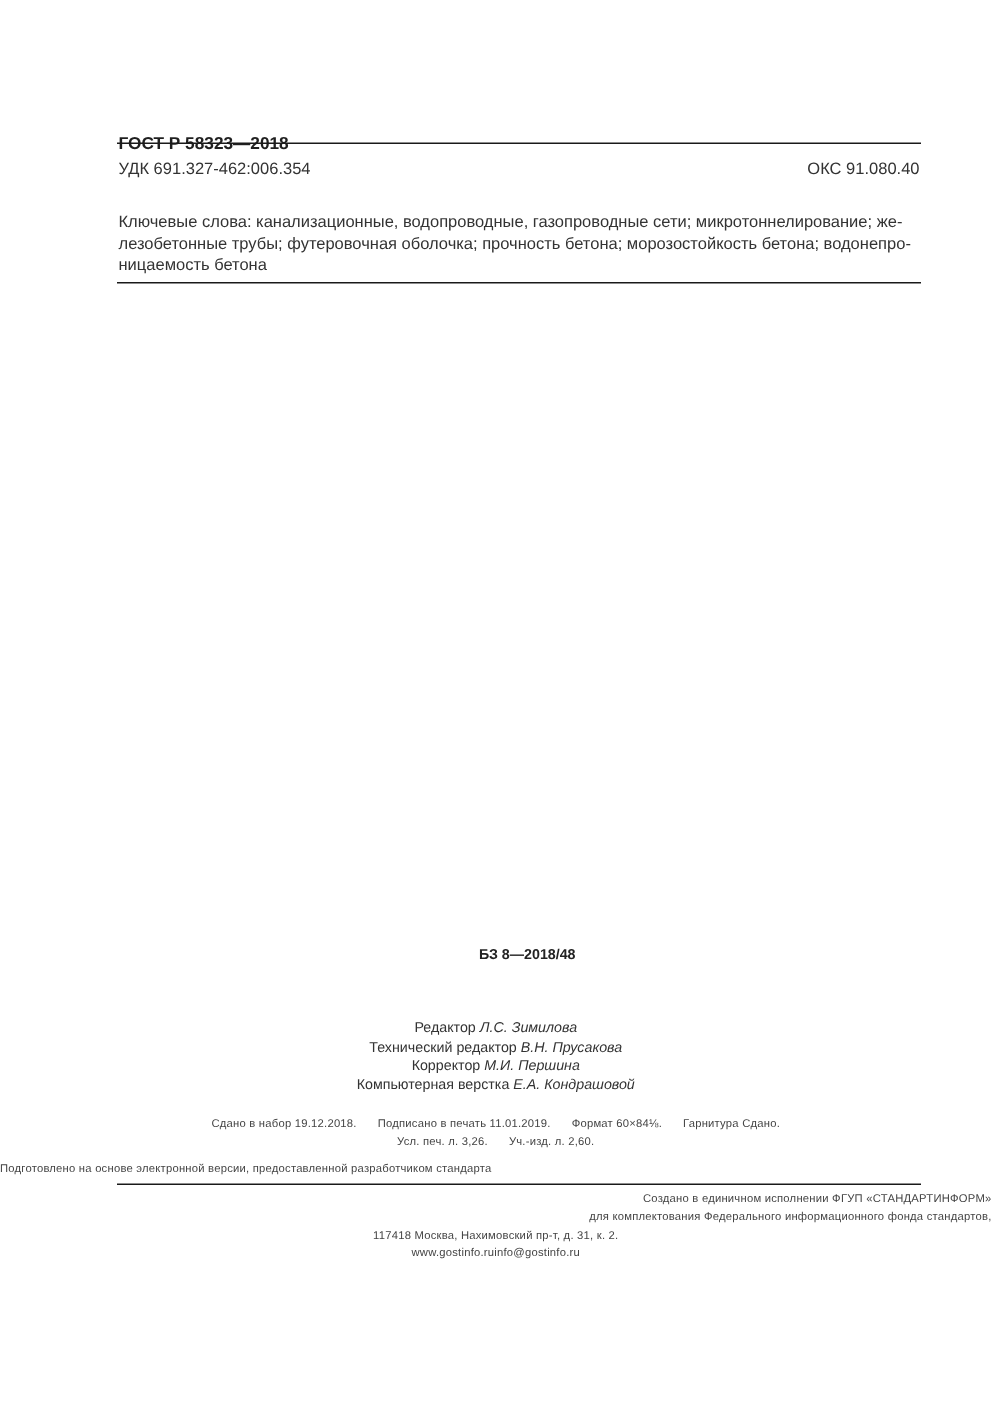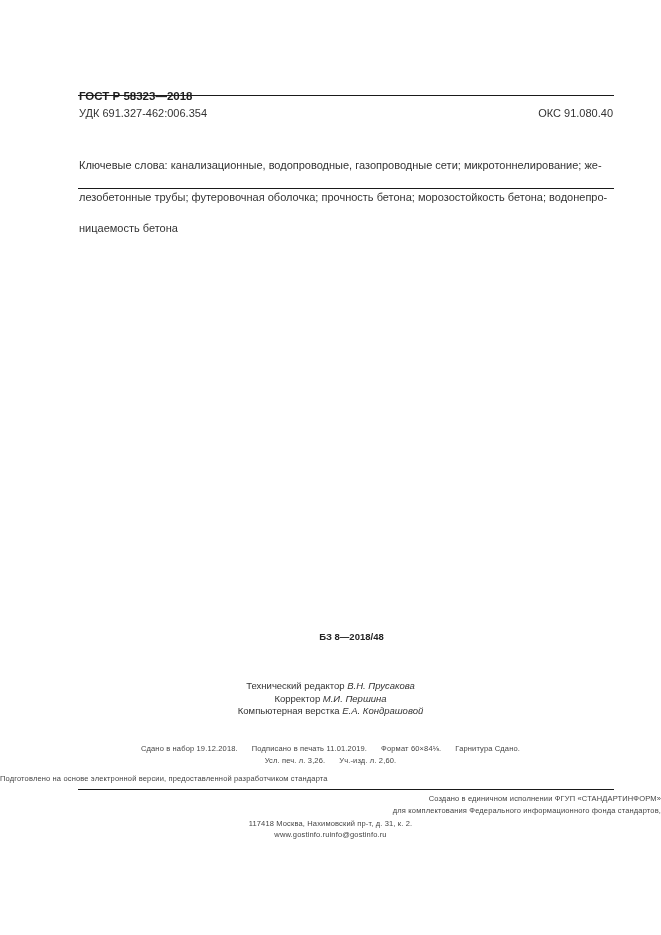--- a/index.html
+++ b/index.html
@@ -8,21 +8,21 @@
       font-family: "Liberation Sans", sans-serif; color: #2a2a2a;
     }
     .abs { position: absolute; }
     .title { left: 79px; top: 60px; font-size: 11.5px; font-weight: bold; color: #1f1f1f; margin-top: 30px; }
     .rule { position: absolute; height: 1px; background: #1a1a1a; left: 78px; width: 536px; }
     .udk { left: 79px; top: 107px; font-size: 11px; color: #333; }
     .oks { right: 48px; top: 107px; font-size: 11px; color: #333; }
     .keywords {
       left: 79px; top: 141px; width: 536px; font-size: 11px; line-height: 14.5px; color: #333;
     }
-    .kw-line { display: block; white-space: nowrap; margin-top: 17px; }
+    .kw-line { display: block; white-space: nowrap; }
     .bz { left: 0; width: 647px; top: 631px; text-align: center; font-size: 9.5px; font-weight: bold; color: #222; padding-left: 28px; }
     .credits { left: 0; width: 661px; top: 680px; text-align: center; font-size: 9.5px; line-height: 12.5px; color: #333; }
     .credits i { font-style: italic; }
     .imprint { left: 0; width: 661px; top: 743px; text-align: center; font-size: 7.5px; line-height: 11.5px; color: #444; letter-spacing: 0.15px; }
     .imprint .sp { display: inline-block; width: 14px; }
     .prep { left: 0; width: 661px; top: 774px; text-align: left; font-size: 7.5px; color: #444; letter-spacing: 0.15px; }
     .pub { left: 0; width: 661px; top: 793px; text-align: right; font-size: 7.5px; line-height: 11.5px; color: #444; letter-spacing: 0.15px; }
     .addr { left: 0; width: 661px; top: 818px; text-align: center; font-size: 7.5px; line-height: 11px; color: #444; letter-spacing: 0.15px; }
   </style>
 </head>
@@ -39,20 +39,21 @@
   <span class="kw-line">Ключевые слова: канализационные, водопроводные, газопроводные сети; микротоннелирование; же-</span>
   <span class="kw-line">лезобетонные трубы; футеровочная оболочка; прочность бетона; морозостойкость бетона; водонепро-</span>
   <span class="kw-line">ницаемость бетона</span>
 </div>
 
 <div class="rule" style="top:188px;"></div>
 
 <div class="abs bz">БЗ 8—2018/48</div>
 
 <div class="abs credits">
+  <div><span>Редактор</span> <i>Л.С. Зимилова</i></div>
   <div><span>Технический редактор</span> <i>В.Н. Прусакова</i></div>
   <div><span>Корректор</span> <i>М.И. Першина</i></div>
   <div><span>Компьютерная верстка</span> <i>Е.А. Кондрашовой</i></div>
 </div>
 
 <div class="abs imprint">
   <div>
     <span>Сдано в набор 19.12.2018.</span><span class="sp"></span><span>Подписано в печать 11.01.2019.</span><span class="sp"></span><span>Формат 60×84⅛.</span><span class="sp"></span><span>Гарнитура Сдано.</span>
   </div>
   <div>

